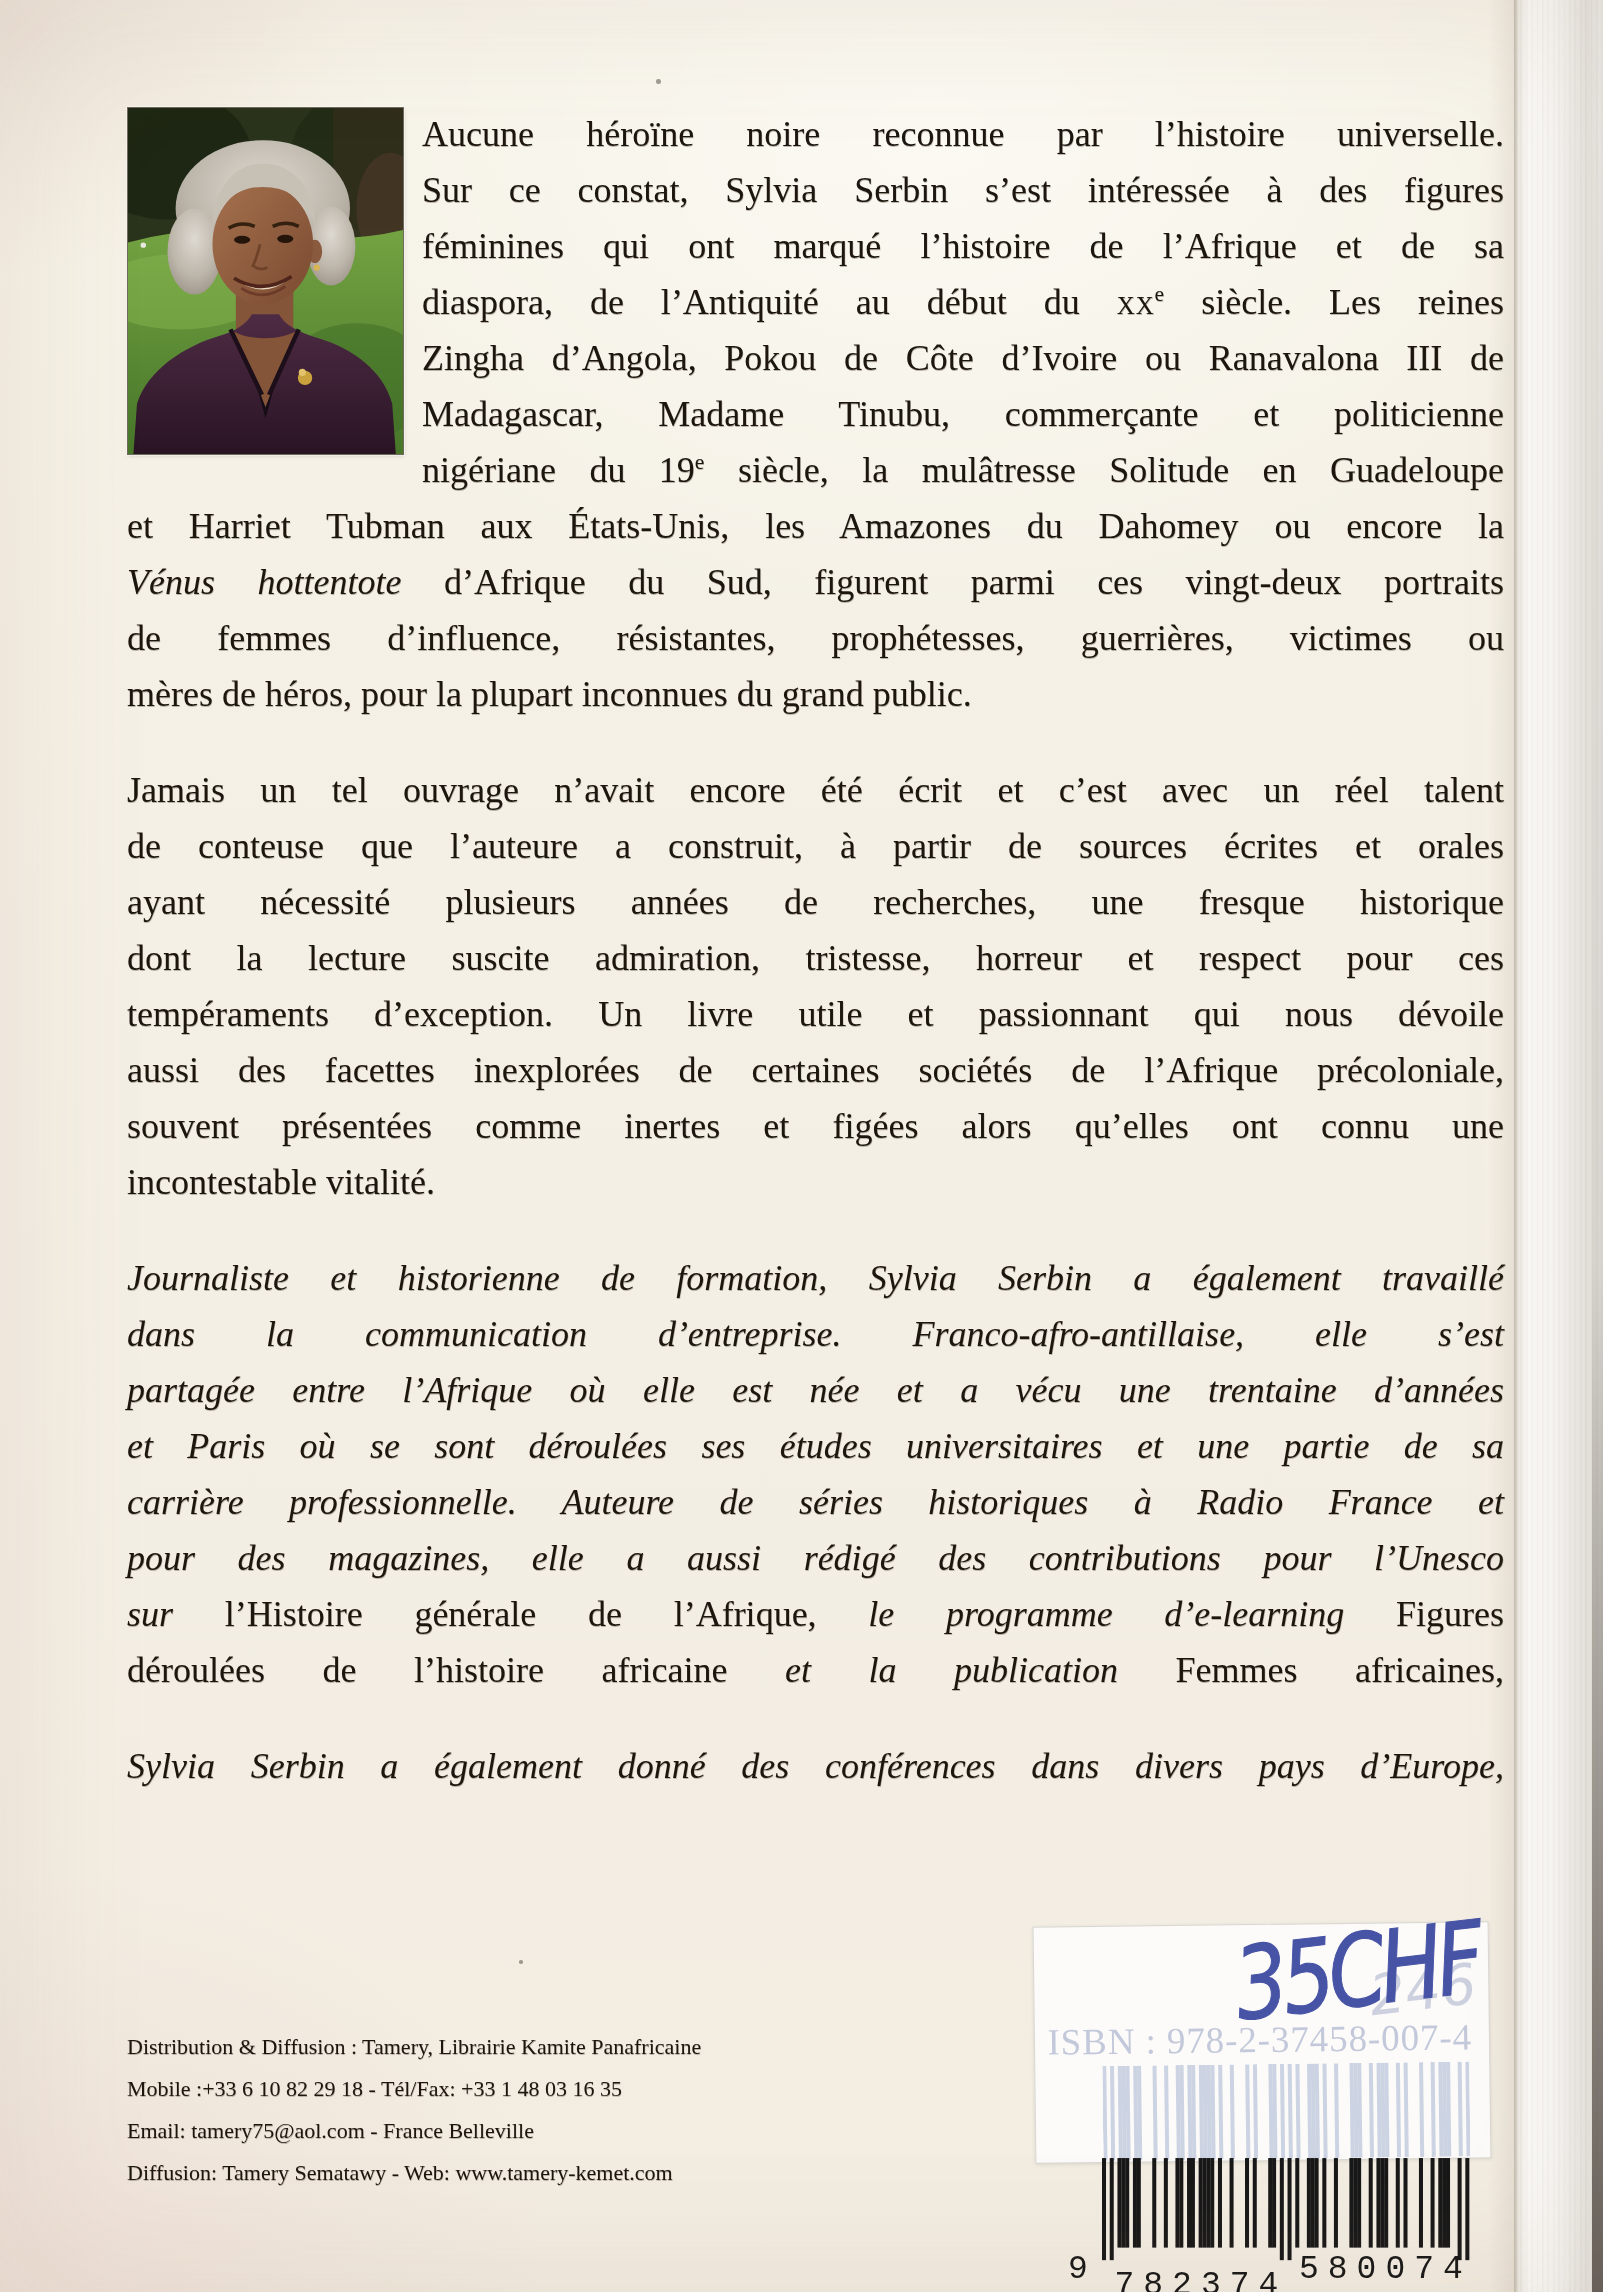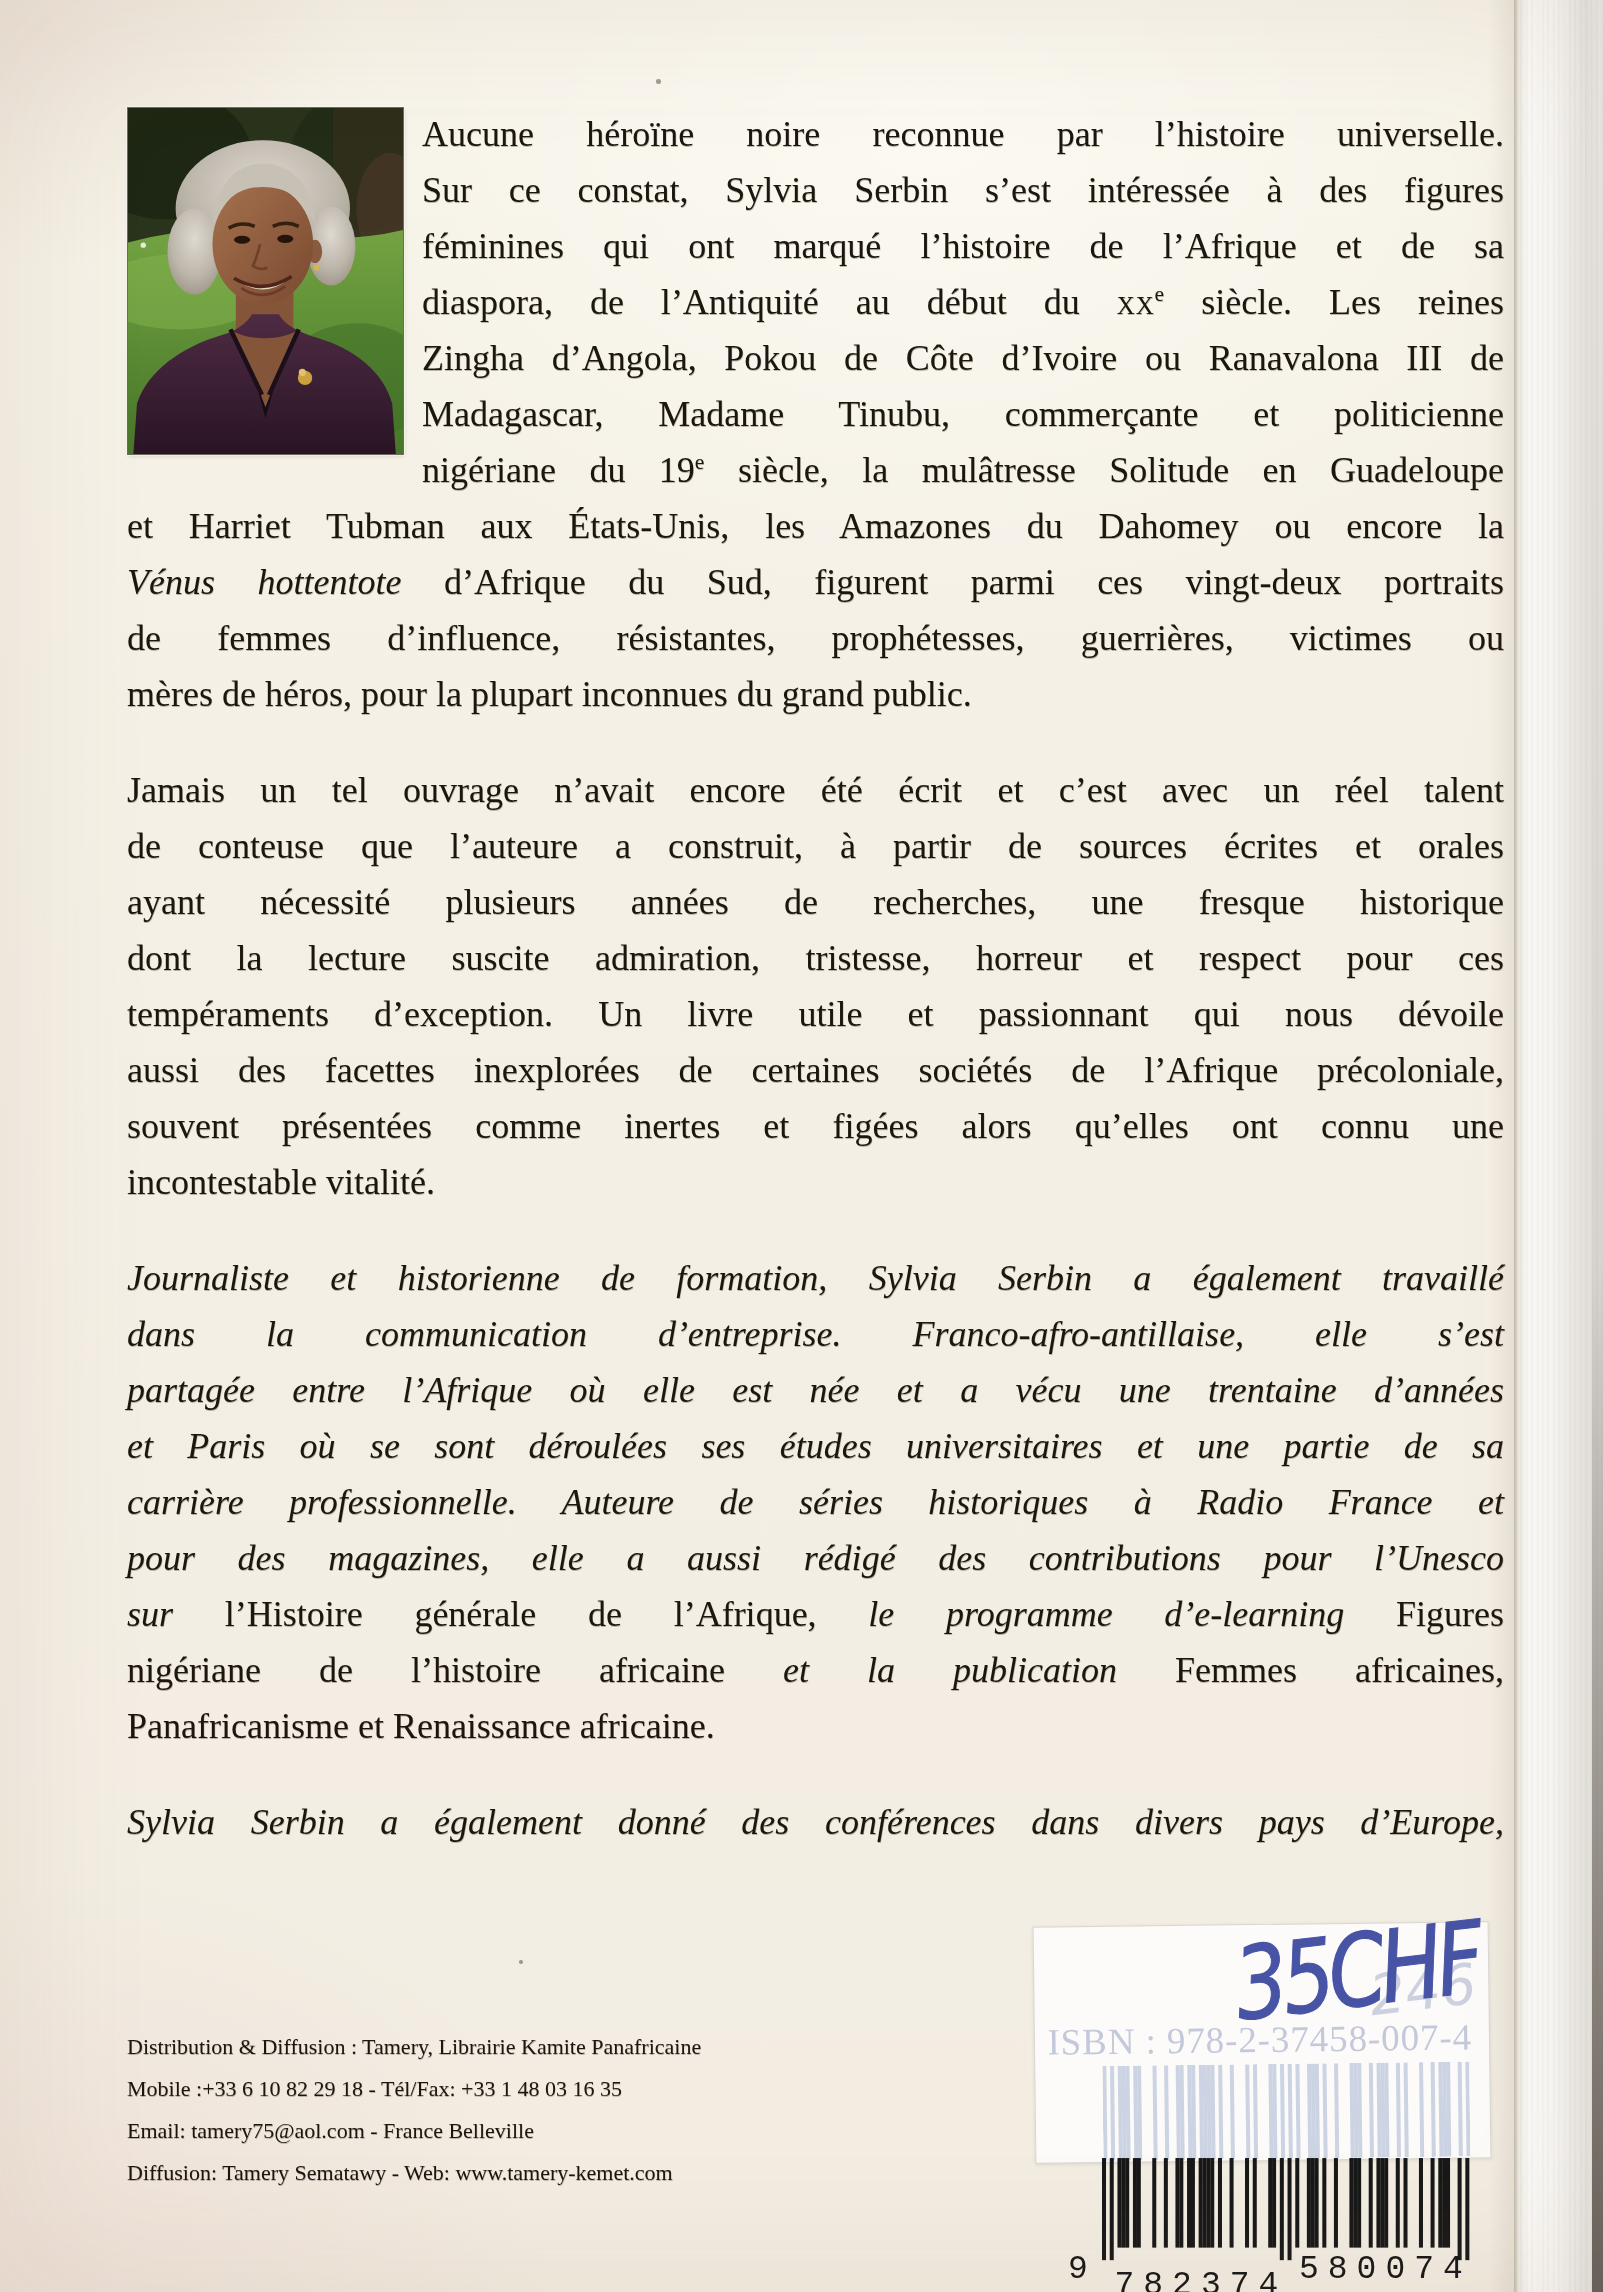--- a/index.html
+++ b/index.html
@@ -186,22 +186,21 @@
           <div class="line last"><span class="s-r">incontestable vitalité.</span></div>
         </div>
         <div class="para italic">
           <div class="line"><span class="s-i">Journaliste et historienne de formation, Sylvia Serbin a également travaillé</span></div>
           <div class="line"><span class="s-i">dans la communication d’entreprise. Franco-afro-antillaise, elle s’est</span></div>
           <div class="line"><span class="s-i">partagée entre l’Afrique où elle est née et a vécu une trentaine d’années</span></div>
           <div class="line"><span class="s-i">et Paris où se sont déroulées ses études universitaires et une partie de sa</span></div>
           <div class="line"><span class="s-i">carrière professionnelle. Auteure de séries historiques à Radio France et</span></div>
           <div class="line"><span class="s-i">pour des magazines, elle a aussi rédigé des contributions pour l’Unesco</span></div>
           <div class="line"><span class="s-i">sur </span><span class="s-r">l’Histoire générale de l’Afrique, </span><span class="s-i">le programme d’e-learning </span><span class="s-r">Figures</span></div>
-          <div class="line"><span class="s-r">nigériane de l’histoire africaine </span><span class="s-i">et la publication </span><span class="s-r">Femmes africaines,</span></div>
-          <div class="line last"><span class="s-r">Panafricanisme et Renaissance africaine.</span></div>
+          <div class="line"><span class="s-r">déroulées de l’histoire africaine </span><span class="s-i">et la publication </span><span class="s-r">Femmes africaines,</span></div>
         </div>
         <div class="para italic">
           <div class="line"><span class="s-i">Sylvia Serbin a également donné des conférences dans divers pays d’Europe,</span></div>
         </div>
       </div>
   </div>
 
   <div class="publisher">
       <div class="pub-line">Distribution &amp; Diffusion : Tamery, Librairie Kamite Panafricaine</div>
       <div class="pub-line">Mobile :+33 6 10 82 29 18 - Tél/Fax: +33 1 48 03 16 35</div>

